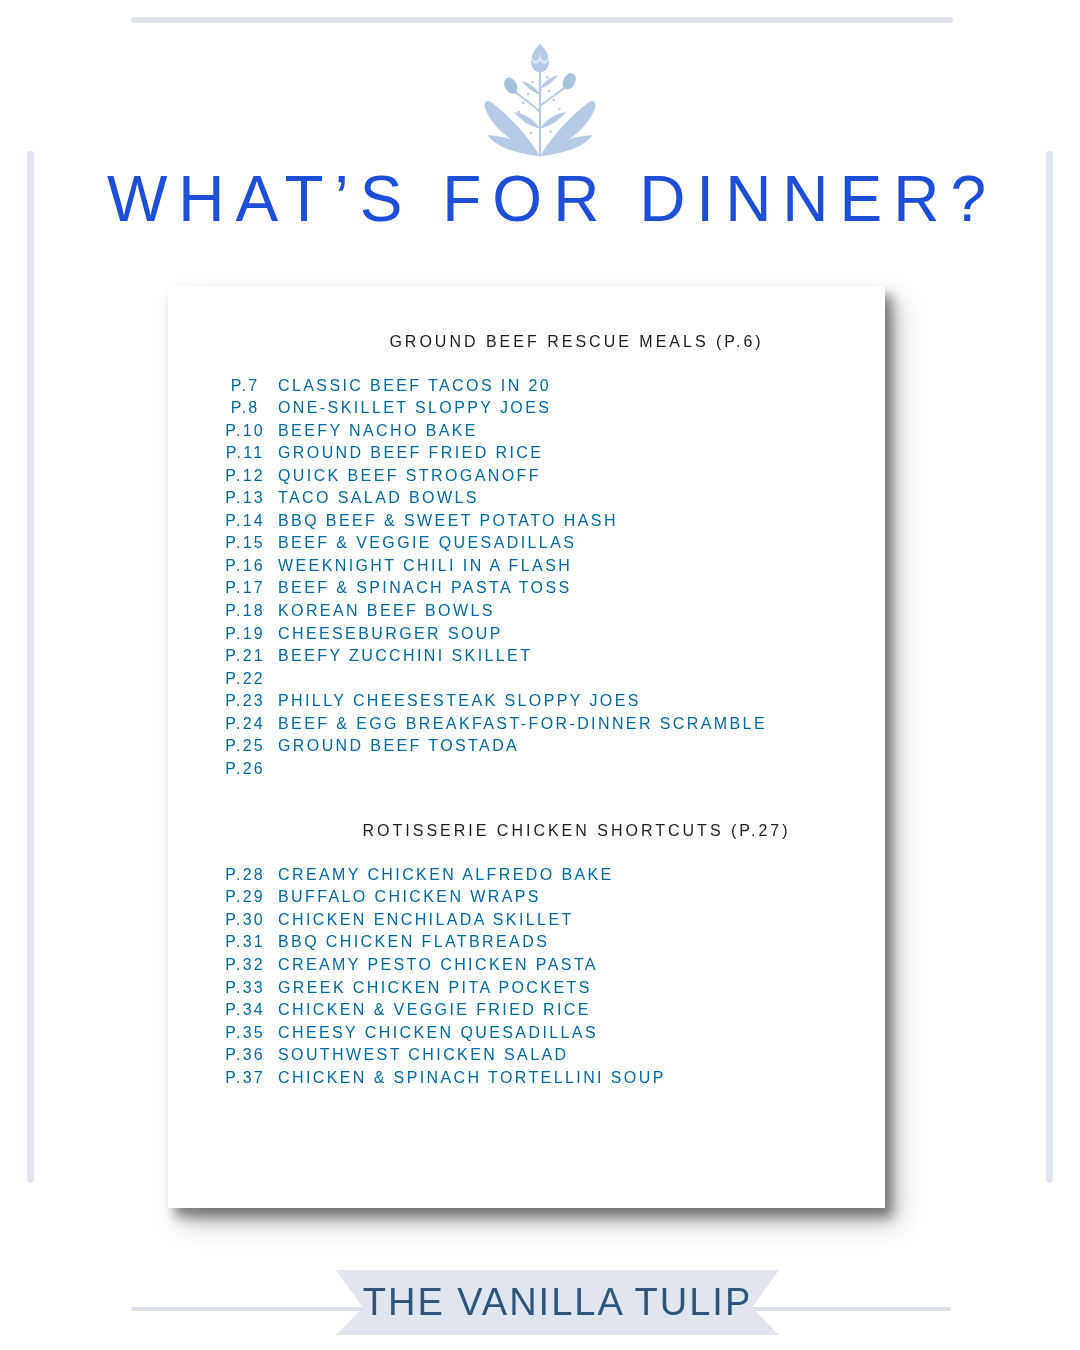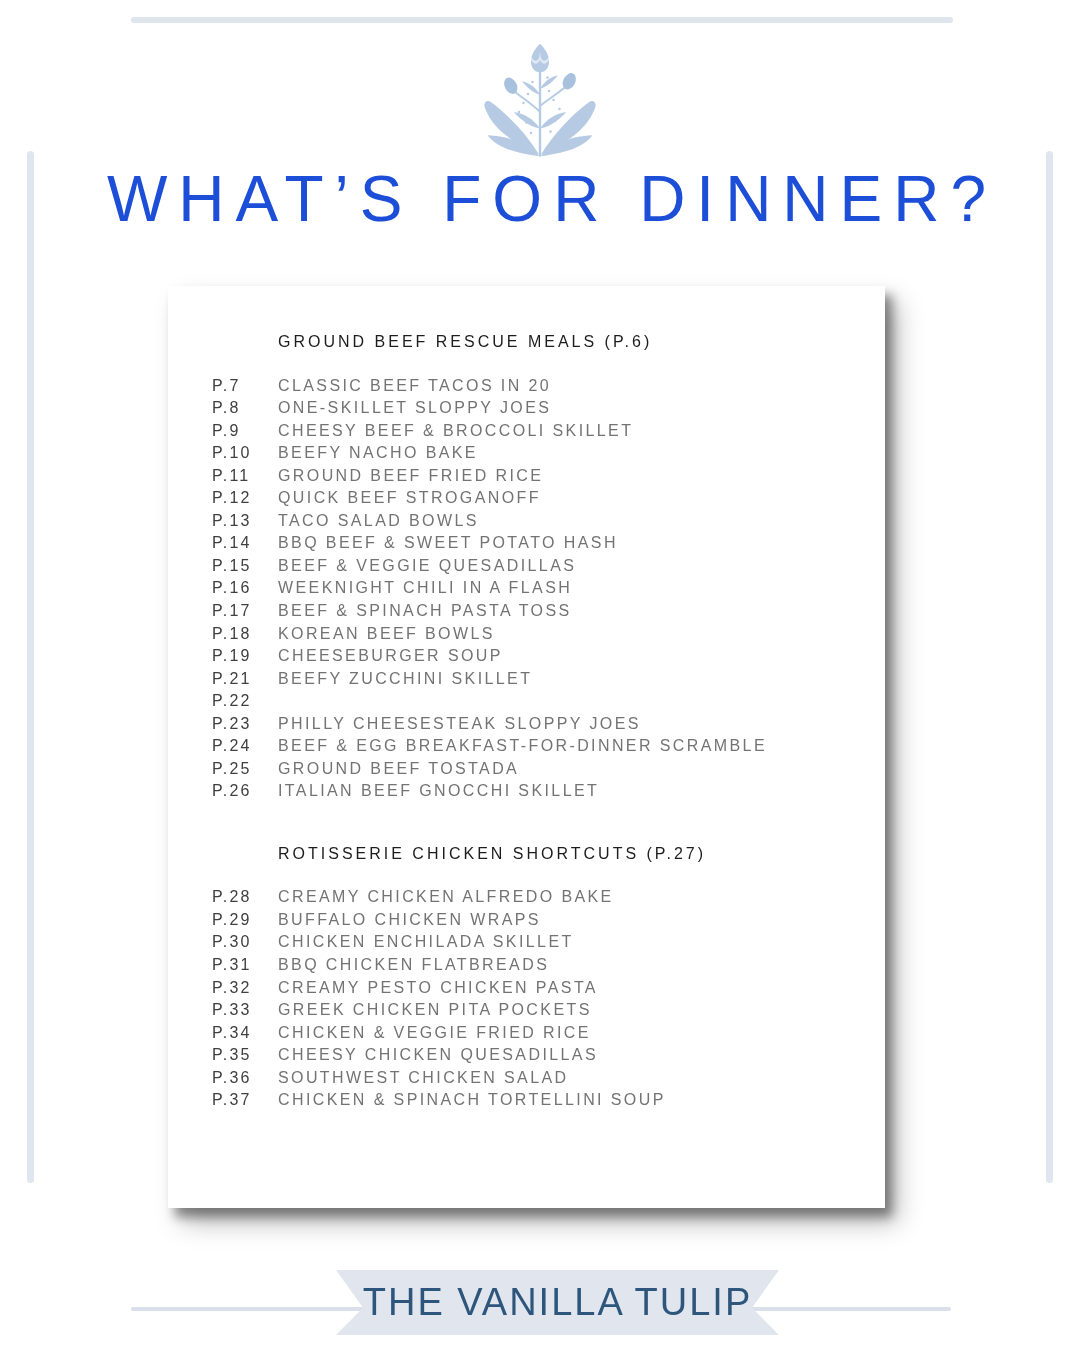--- a/index.html
+++ b/index.html
@@ -38,34 +38,35 @@
     letter-spacing: 11px; color: #1d4ed8;
   }
 
   
   .card {
     position: absolute; left: 168px; top: 286px;
     width: 717px; height: 922px;
     background: #ffffff;
     box-shadow: 7px 9px 10px rgba(0,0,0,0.40), 13px 15px 24px rgba(0,0,0,0.26);
     padding: 45px 10px 0 44px;
+    text-align: center;
   }
   .section-heading {
     margin-left: 66px; margin-bottom: 21px;
     font-size: 16px; letter-spacing: 3px; color: #1d1d1d;
     line-height: 22.5px;
   }
   .section + .section { margin-top: 40px; }
   .row { display: flex; line-height: 22.55px; }
   .num {
     flex: 0 0 66px;
-    font-size: 16px; letter-spacing: 2.2px; color: #404040;
+    font-size: 16px; letter-spacing: 2.2px; color: #0369a1;
   }
   .item-title {
-    font-size: 16px; letter-spacing: 2.4px; color: #737373;
+    font-size: 16px; letter-spacing: 2.4px; color: #0369a1;
     white-space: nowrap;
   }
 
   
   .footer-rule {
     position: absolute; left: 131px; top: 1307px;
     width: 820px; height: 4px; border-radius: 2px;
     background: #d9e0ea; z-index: 1;
   }
   .ribbon {
@@ -142,24 +143,20 @@
   <div class="row">
     <span class="num">P.7</span>
     <span class="item-title">CLASSIC BEEF TACOS IN 20</span>
   </div>
 
   <div class="row">
     <span class="num">P.8</span>
     <span class="item-title">ONE-SKILLET SLOPPY JOES</span>
   </div>
 
-  <div class="row">
-    <span class="num">P.9</span>
-    <span class="item-title">CHEESY BEEF &amp; BROCCOLI SKILLET</span>
-  </div>
 
   <div class="row">
     <span class="num">P.10</span>
     <span class="item-title">BEEFY NACHO BAKE</span>
   </div>
 
   <div class="row">
     <span class="num">P.11</span>
     <span class="item-title">GROUND BEEF FRIED RICE</span>
   </div>
@@ -224,21 +221,20 @@
     <span class="item-title">BEEF &amp; EGG BREAKFAST-FOR-DINNER SCRAMBLE</span>
   </div>
 
   <div class="row">
     <span class="num">P.25</span>
     <span class="item-title">GROUND BEEF TOSTADA</span>
   </div>
 
   <div class="row">
     <span class="num">P.26</span>
-    <span class="item-title">ITALIAN BEEF GNOCCHI SKILLET</span>
   </div>
 </div>
   </div>
   <div class="section">
     <div class="section-heading">ROTISSERIE CHICKEN SHORTCUTS (P.27)</div>
     <div class="rows">
   <div class="row">
     <span class="num">P.28</span>
     <span class="item-title">CREAMY CHICKEN ALFREDO BAKE</span>
   </div>

